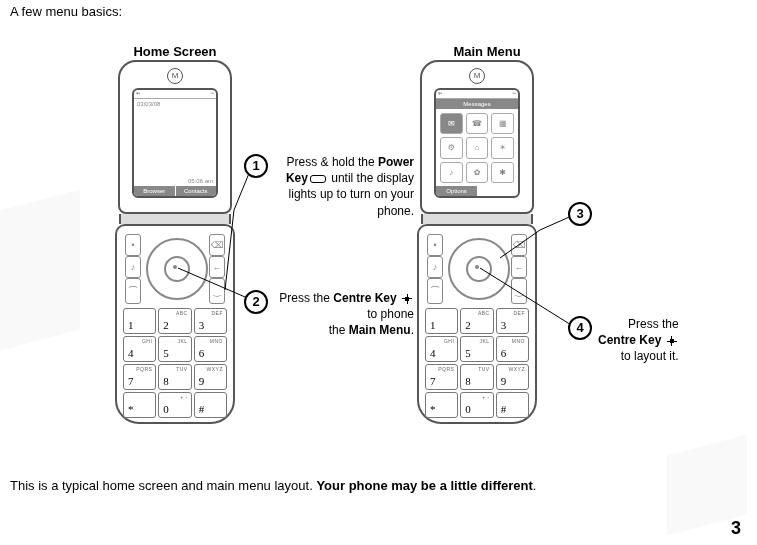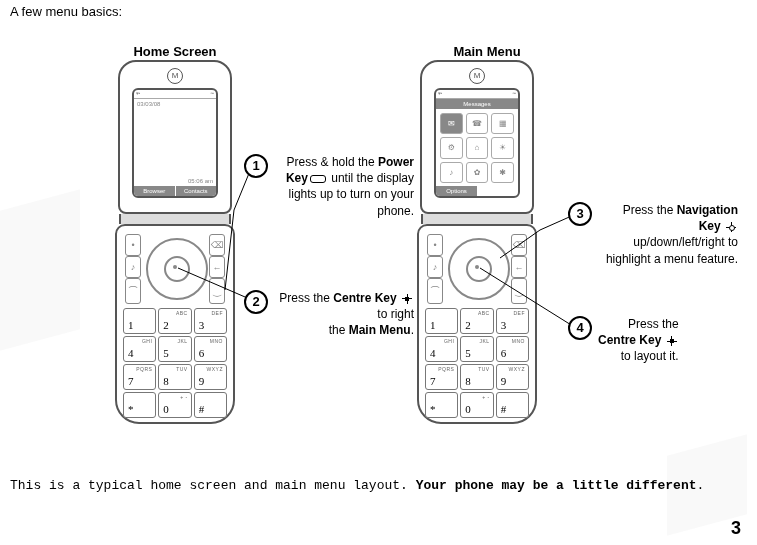--- a/index.html
+++ b/index.html
@@ -254,21 +254,20 @@
     stroke:#000;
     stroke-width:1;
     fill:none;
   }
 
   .footer {
     position:absolute;
     left:10px; top:478px;
     right:20px;
     font-size:13px;
-    font-family:Liberation Mono, monospace;
   }
   .page-num {
     position:absolute;
     right:16px; bottom:6px;
     font-size:18px;
     font-weight:bold;
   }
 
   .glyph-power {
     display:inline-block;
@@ -520,32 +519,27 @@
   <div class="badge">1</div>
   <div class="text">
     <span>Press &amp; hold the </span><b>Power Key</b><span class="glyph-power"></span><span> until the display lights up to turn on your phone.</span>
   </div>
 </div>
 
 <div class="callout c2">
   <div class="badge">2</div>
   <div class="text">
     <span>Press the </span><b>Centre Key</b>
-    <span class="glyph-center"></span><span> to right</span><br>
+    <span class="glyph-center"></span><span> to phone</span><br>
     <span>the </span><b>Main Menu</b><span>.</span>
   </div>
 </div>
 
 <div class="callout c3">
   <div class="badge">3</div>
-  <div class="text">
-    <span>Press the </span><b>Navigation Key</b>
-    <span class="glyph-nav"></span><br>
-    <span> up/down/left/right to highlight a menu feature.</span>
-  </div>
 </div>
 
 <div class="callout c4">
   <div class="badge">4</div>
   <div class="text">
     <span>Press the </span><br><b>Centre Key</b>
     <span class="glyph-center"></span><br>
     <span> to layout it.</span>
   </div>
 </div>

